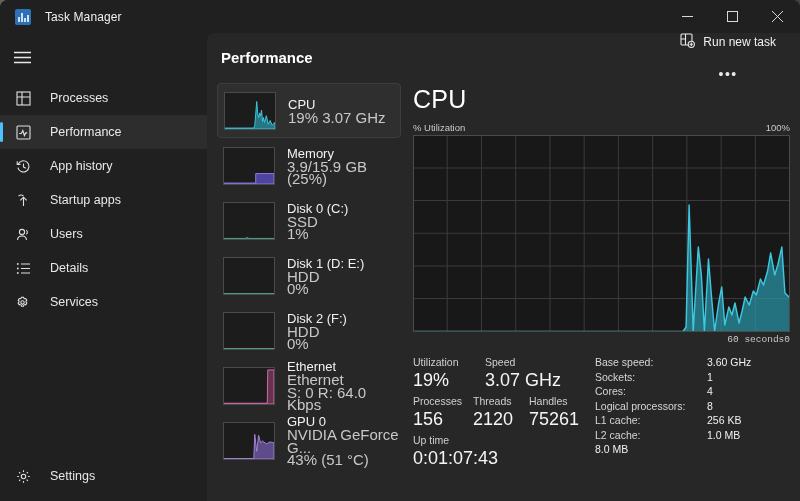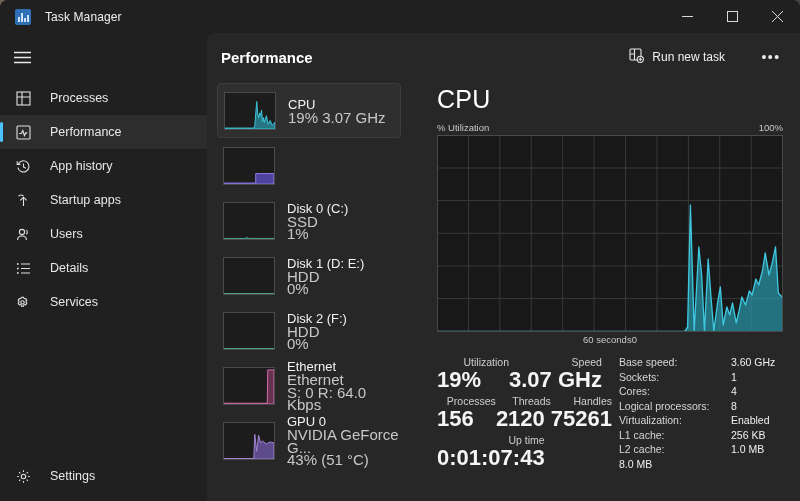--- a/index.html
+++ b/index.html
@@ -86,31 +86,31 @@
   #sidebar-spacer { flex: 1; }
   #settings-item { margin-bottom: 8px; }
   
   #main { flex: 1; display:flex; flex-direction:column; min-width:0;
           background:#272727; border-top-left-radius:8px; }
   #main-header {
     height: 48px; flex: 0 0 48px; display:flex; align-items:center;
     padding: 0 14px 0 14px;
   }
   #page-title { color:#fff; font-size:15px; font-weight:600; }
-  #header-actions { margin-left:auto; display:flex; align-items:center; gap:21px;}
+  #header-actions { margin-left:auto; display:flex; align-items:center; gap:4px;flex-direction:column;}
   #run-new-task {
     display:flex; align-items:center; gap:8px;
     padding: 6px 10px; border-radius:4px;
     color:#f0f0f0; font-size:12px;
   }
   #more-btn {
     width:30px;height:26px;display:flex;align-items:center;justify-content:center;
     color:#e8e8e8; font-size:14px; letter-spacing:1.5px; border-radius:4px;
   }
-  #main-content { flex:1; display:flex; min-height:0; padding: 0 7px 0 10px; gap: 24px; }
+  #main-content { flex:1; display:flex; min-height:0; padding: 0 0 0 10px; }
   
   #res-list { width: 184px; flex:0 0 184px; padding-top:2px; }
   .res-item {
     height: 55px; display:flex; align-items:center;
     padding-left: 6px; border-radius:4px; position:relative;
   }
   .res-item.selected {
     background:#2f2f2f;
     border:1px solid #3d3d3d;
   }
@@ -125,29 +125,29 @@
   .res-sub { color:#c8c8c8; font-size:15px; line-height:12.5px; }
   
   #detail { flex:1; min-width:0; padding: 0 10px 0 12px; display:flex; flex-direction:column;}
   #detail-head { display:flex; align-items:baseline; padding-top: 4px;}
   #cpu-title { color:#fff; font-size:25px; font-weight:400; letter-spacing:.2px;}
   #cpu-model { color:#e6e6e6; font-size:12.5px; margin-left:auto; }
   #axis-top { display:flex; justify-content:space-between; margin-top:8px; }
   #axis-top span { color:#c9c9c9; font-size:9.5px; }
   #graph-wrap { position:relative; height: 197px; margin-top:2px; }
   #graph-wrap svg { display:block; width:100%; height:100%; }
-  #axis-bottom { display:flex; justify-content:center; margin-top:2px;}
+  #axis-bottom { display:flex; justify-content:flex-end; margin-top:2px;font-family:Liberation Mono, monospace;}
   #axis-bottom span { color:#c9c9c9; font-size:9.5px; }
   
   #stats { display:flex; margin-top:10px; }
   #stats-left { width: 175px; flex:0 0 175px; }
   .stat-row { display:flex; margin-bottom:3px; }
   .stat-block { }
-  .stat-label { color:#cfcfcf; font-size:10.5px; line-height:14px;text-align:right; }
-  .stat-value { color:#f5f5f5; font-size:22px; line-height:22px; font-weight:700;}
+  .stat-label { color:#cfcfcf; font-size:10.5px; line-height:14px; }
+  .stat-value { color:#f5f5f5; font-size:18px; line-height:22px; font-weight:400;}
   #stats-right { margin-left: 7px; flex:1; }
   .spec-row { display:flex; line-height:14.5px; }
   .spec-key { width: 112px; flex:0 0 112px; color:#d6d6d6; font-size:10.5px; }
   .spec-val { color:#f0f0f0; font-size:10.5px; }
 </style>
 </head>
 <body>
 
 <div id="desktop"></div>
 
@@ -312,20 +312,24 @@
               <div class="res-title">CPU</div>
               <div class="res-sub">19%  3.07 GHz</div>
             </div>
           </div>
 
           <div class="res-item">
             <div class="res-thumb">
               <svg viewBox="0 0 52 38" preserveAspectRatio="none">
                 <path d="M0 37 L33 37 L33 27 L52 27 L52 38 L0 38 Z" fill="#5b4fc0" fill-opacity=".8" stroke="#8f7fe8" stroke-width="1"></path>
               </svg>
+            </div>
+            <div class="res-text">
+              <div class="res-title">Memory</div>
+              <div class="res-sub">3.9/15.9 GB (25%)</div>
             </div>
           </div>
 
           <div class="res-item">
             <div class="res-thumb">
               <svg viewBox="0 0 52 38" preserveAspectRatio="none">
                 <path d="M0 37.4 L22 37.4 L24 36.4 L26 37.4 L52 37.4 L52 38 L0 38 Z" fill="#3d7d72" fill-opacity=".8" stroke="#4f9e8f" stroke-width="1"></path>
               </svg>
             </div>
             <div class="res-text">
@@ -477,24 +481,20 @@
               </div>
               <div class="spec-row">
                 <div class="spec-key">Cores:</div>
                 <div class="spec-val">4</div>
               </div>
               <div class="spec-row">
                 <div class="spec-key">Logical processors:</div>
                 <div class="spec-val">8</div>
               </div>
               <div class="spec-row">
-                <div class="spec-key">Virtualization:</div>
-                <div class="spec-val">Enabled</div>
-              </div>
-              <div class="spec-row">
                 <div class="spec-key">L1 cache:</div>
                 <div class="spec-val">256 KB</div>
               </div>
               <div class="spec-row">
                 <div class="spec-key">L2 cache:</div>
                 <div class="spec-val">1.0 MB</div>
               </div>
               <div class="spec-row">
                 <div class="spec-val">8.0 MB</div>
               </div>

